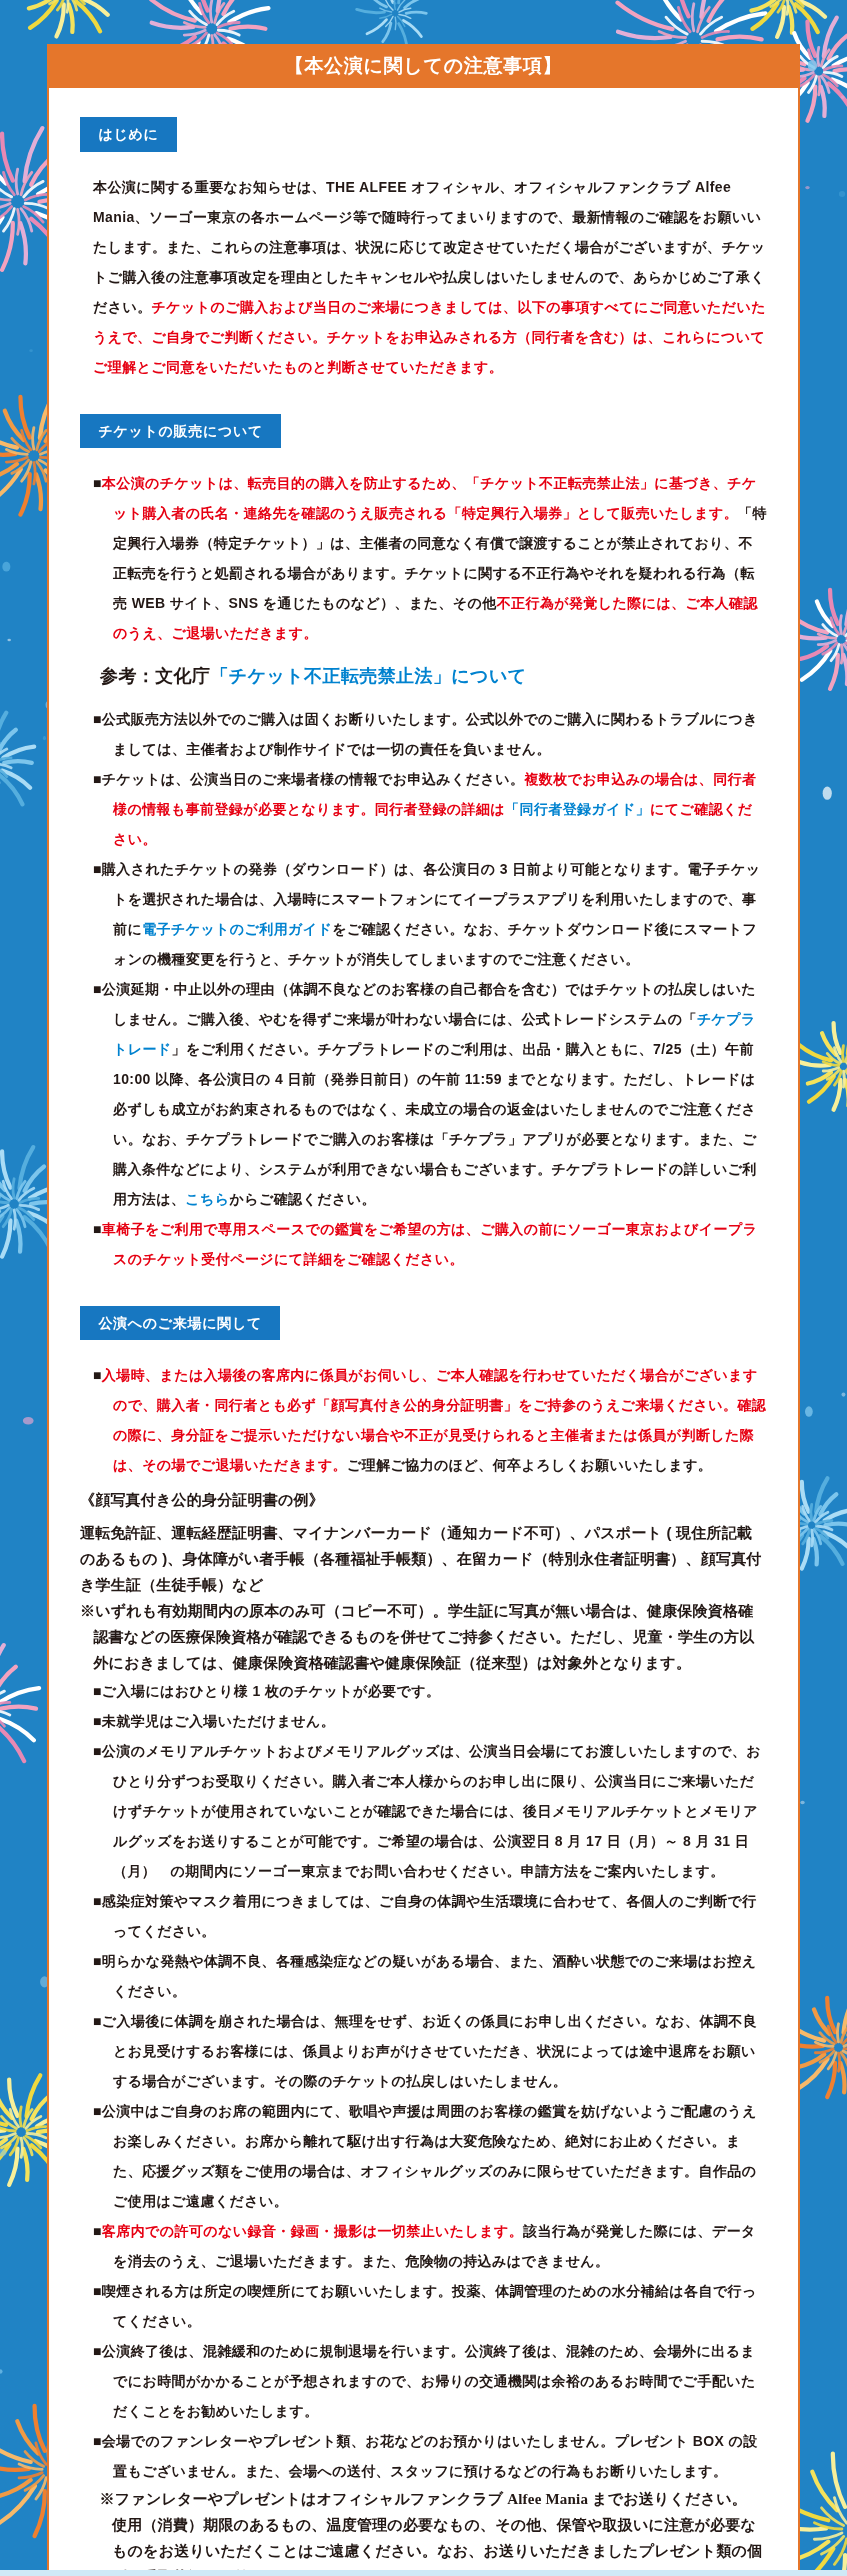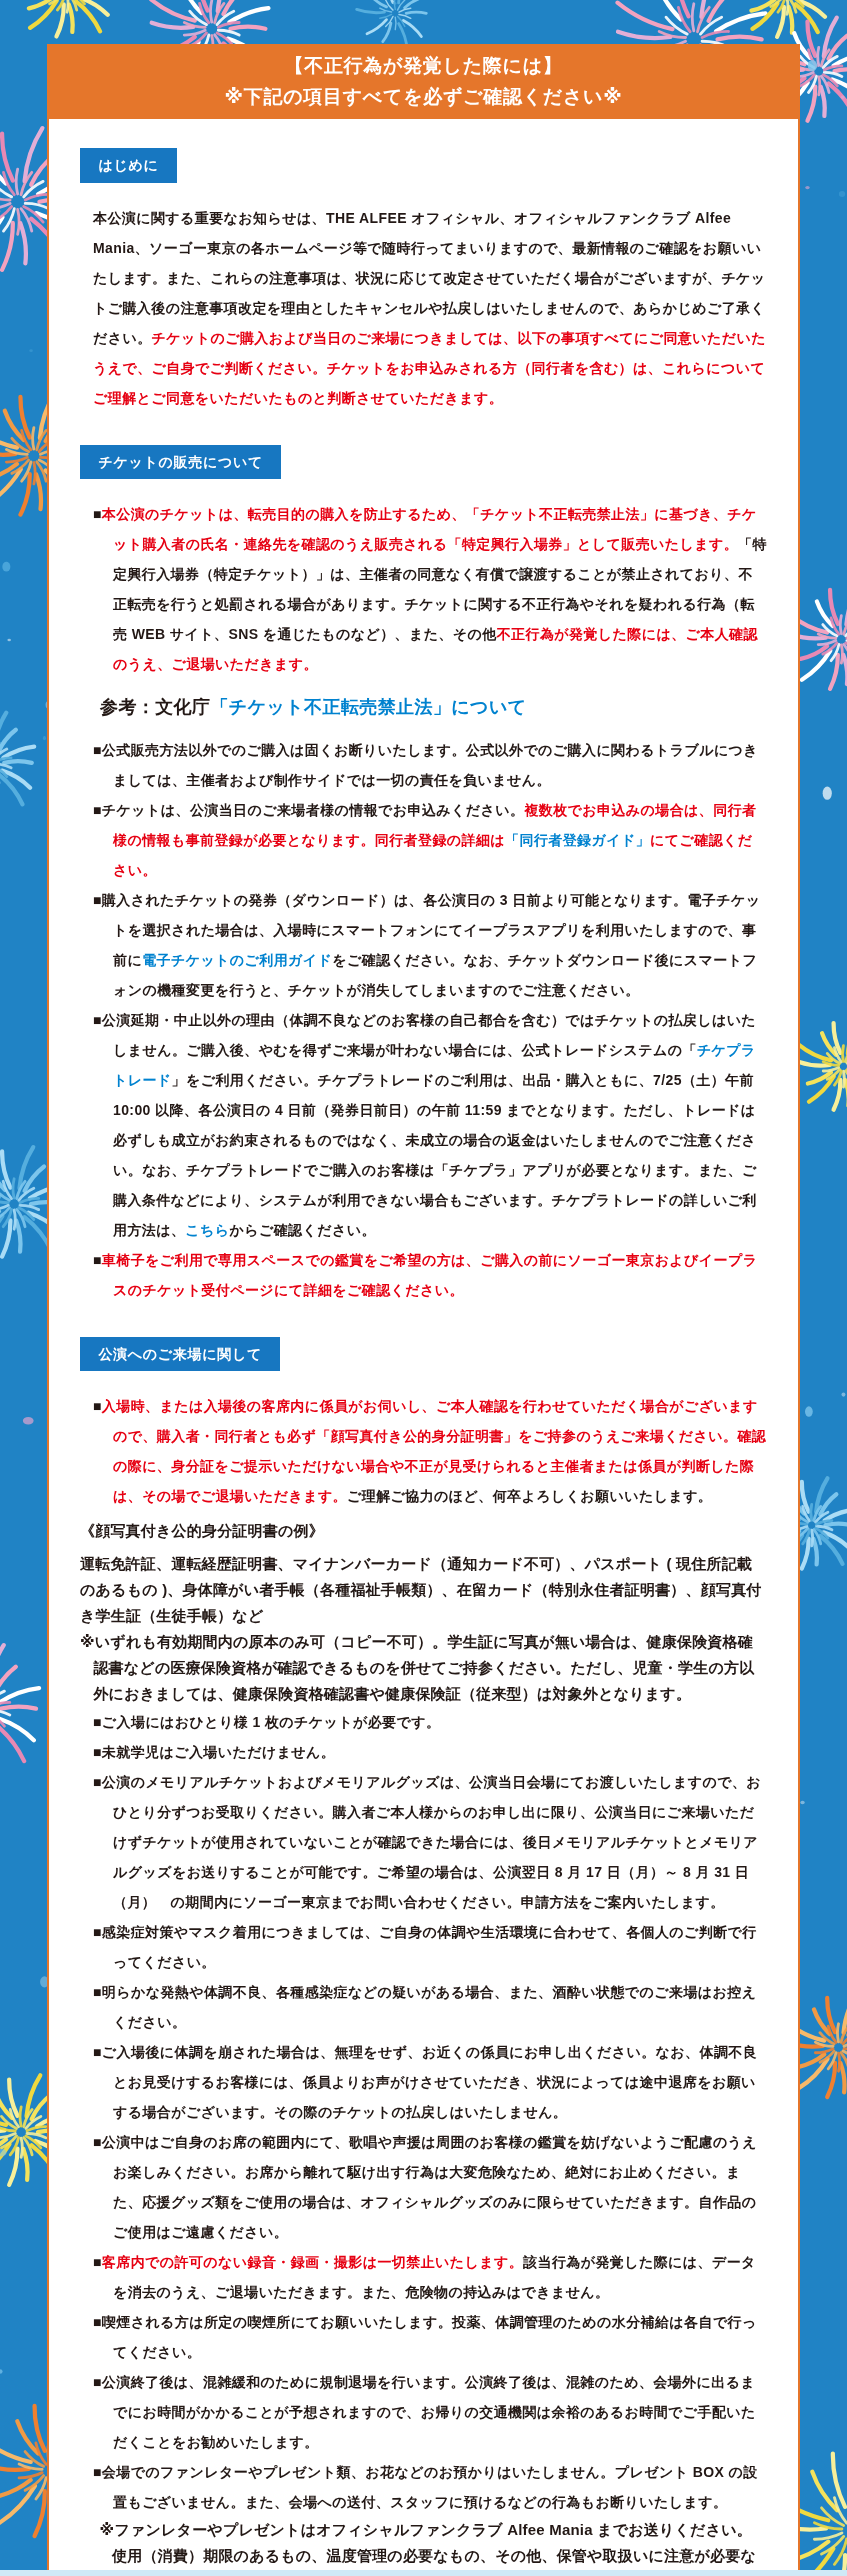--- a/index.html
+++ b/index.html
@@ -30,21 +30,21 @@
     font-size:14px;line-height:1;padding:10px 18.4px 10.6px;
     margin:32px 0 20px;letter-spacing:0.7px;
   }
   .badge.first{margin-top:5.6px;}
   .para,.item{font-size:14px;line-height:30px;letter-spacing:0.4px;margin-left:13px;}
   .item{padding-left:20px;text-indent:-20px;}
   .bullet{color:var(--ink);}
   .ref{font-size:18px;line-height:30px;letter-spacing:0.4px;margin:12.7px 0 12.7px 20px;}
   .note{font-size:15px;line-height:26px;letter-spacing:0.2px;}
   .note.gap{margin-top:7px;}
-  .note.hang{padding-left:13.4px;text-indent:-13.4px;}
+  .note.hang{padding-left:13.4px;text-indent:-13.4px;font-family:Liberation Serif, serif;}
   .note.ind1{padding-left:20px;}
   .note.hang.ind1{padding-left:33px;text-indent:-13.4px;}
   .note.ind2{padding-left:32px;}
   .run-k{color:var(--ink);}
   .run-r{color:var(--red);}
   a.run-b{color:var(--link);text-decoration:none;cursor:pointer;}
   .bottom-strip{position:absolute;left:0;bottom:0;width:847px;height:6.4px;background:var(--strip);}
 </style>
 </head>
 <body>
@@ -739,20 +739,19 @@
     <ellipse cx="104" cy="394" rx="6.3" ry="7.9" fill="#7fc7ed" opacity="0.69"></ellipse>
     <ellipse cx="1128" cy="215" rx="3.5" ry="2.9" fill="#bfe3f5" opacity="0.56"></ellipse>
     <ellipse cx="242" cy="118" rx="2.9" ry="3.2" fill="#d9a3cf" opacity="0.48"></ellipse>
     <ellipse cx="619" cy="2294" rx="2.8" ry="4.0" fill="#7fc7ed" opacity="0.76"></ellipse>
     <ellipse cx="1126" cy="2522" rx="2.9" ry="2.9" fill="#bfe3f5" opacity="0.54"></ellipse>
     <ellipse cx="179" cy="1479" rx="6.7" ry="8.2" fill="#7fc7ed" opacity="0.81"></ellipse>
   </svg>
 
 <div class="content">
   <div class="banner">
-    <div>【不正行為が発覚した際には】</div>
-    <div>※下記の項目すべてを必ずご確認ください※</div>
+    <div>【本公演に関しての注意事項】</div>
   </div>
   <div class="card"><div class="badge first">はじめに</div><br><div class="para"><span class="run-k">本公演に関する重要なお知らせは、THE ALFEE オフィシャル、オフィシャルファンクラブ Alfee Mania、ソーゴー東京の各ホームページ等で随時行ってまいりますので、最新情報のご確認をお願いいたします。また、これらの注意事項は、状況に応じて改定させていただく場合がございますが、チケットご購入後の注意事項改定を理由としたキャンセルや払戻しはいたしませんので、あらかじめご了承ください。</span><span class="run-r">チケットのご購入および当日のご来場につきましては、以下の事項すべてにご同意いただいたうえで、ご自身でご判断ください。チケットをお申込みされる方（同行者を含む）は、これらについてご理解とご同意をいただいたものと判断させていただきます。</span></div><div class="badge">チケットの販売について</div><br><div class="item"><span class="bullet">■</span><span class="run-r">本公演のチケットは、転売目的の購入を防止するため、「チケット不正転売禁止法」に基づき、チケット購入者の氏名・連絡先を確認のうえ販売される「特定興行入場券」として販売いたします。</span><span class="run-k">「特定興行入場券（特定チケット）」は、主催者の同意なく有償で譲渡することが禁止されており、不正転売を行うと処罰される場合があります。チケットに関する不正行為やそれを疑われる行為（転売 WEB サイト、SNS を通じたものなど）、また、その他</span><span class="run-r">不正行為が発覚した際には、ご本人確認のうえ、ご退場いただきます。</span></div><div class="ref"><span class="run-k">参考：文化庁</span><a class="run-b">「チケット不正転売禁止法」について</a></div><div class="item"><span class="bullet">■</span><span class="run-k">公式販売方法以外でのご購入は固くお断りいたします。公式以外でのご購入に関わるトラブルにつきましては、主催者および制作サイドでは一切の責任を負いません。</span></div><div class="item"><span class="bullet">■</span><span class="run-k">チケットは、公演当日のご来場者様の情報でお申込みください。</span><span class="run-r">複数枚でお申込みの場合は、同行者様の情報も事前登録が必要となります。同行者登録の詳細は</span><a class="run-b">「同行者登録ガイド」</a><span class="run-r">にてご確認ください。</span></div><div class="item"><span class="bullet">■</span><span class="run-k">購入されたチケットの発券（ダウンロード）は、各公演日の 3 日前より可能となります。電子チケットを選択された場合は、入場時にスマートフォンにてイープラスアプリを利用いたしますので、事前に</span><a class="run-b">電子チケットのご利用ガイド</a><span class="run-k">をご確認ください。なお、チケットダウンロード後にスマートフォンの機種変更を行うと、チケットが消失してしまいますのでご注意ください。</span></div><div class="item"><span class="bullet">■</span><span class="run-k">公演延期・中止以外の理由（体調不良などのお客様の自己都合を含む）ではチケットの払戻しはいたしません。ご購入後、やむを得ずご来場が叶わない場合には、公式トレードシステムの「</span><a class="run-b">チケプラトレード</a><span class="run-k">」をご利用ください。チケプラトレードのご利用は、出品・購入ともに、7/25（土）午前 10:00 以降、各公演日の 4 日前（発券日前日）の午前 11:59 までとなります。ただし、トレードは必ずしも成立がお約束されるものではなく、未成立の場合の返金はいたしませんのでご注意ください。なお、チケプラトレードでご購入のお客様は「チケプラ」アプリが必要となります。また、ご購入条件などにより、システムが利用できない場合もございます。チケプラトレードの詳しいご利用方法は、</span><a class="run-b">こちら</a><span class="run-k">からご確認ください。</span></div><div class="item"><span class="bullet">■</span><span class="run-r">車椅子をご利用で専用スペースでの鑑賞をご希望の方は、ご購入の前にソーゴー東京およびイープラスのチケット受付ページにて詳細をご確認ください。</span></div><div class="badge">公演へのご来場に関して</div><br><div class="item"><span class="bullet">■</span><span class="run-r">入場時、または入場後の客席内に係員がお伺いし、ご本人確認を行わせていただく場合がございますので、購入者・同行者とも必ず「顔写真付き公的身分証明書」をご持参のうえご来場ください。確認の際に、身分証をご提示いただけない場合や不正が見受けられると主催者または係員が判断した際は、その場でご退場いただきます。</span><span class="run-k">ご理解ご協力のほど、何卒よろしくお願いいたします。</span></div><div class="note gap"><span class="run-k">《顔写真付き公的身分証明書の例》</span></div><div class="note gap"><span class="run-k">運転免許証、運転経歴証明書、マイナンバーカード（通知カード不可）、パスポート ( 現住所記載のあるもの )、身体障がい者手帳（各種福祉手帳類）、在留カード（特別永住者証明書）、顔写真付き学生証（生徒手帳）など</span></div><div class="note hang"><span class="run-k">※いずれも有効期間内の原本のみ可（コピー不可）。学生証に写真が無い場合は、健康保険資格確認書などの医療保険資格が確認できるものを併せてご持参ください。ただし、児童・学生の方以外におきましては、健康保険資格確認書や健康保険証（従来型）は対象外となります。</span></div><div class="item"><span class="bullet">■</span><span class="run-k">ご入場にはおひとり様 1 枚のチケットが必要です。</span></div><div class="item"><span class="bullet">■</span><span class="run-k">未就学児はご入場いただけません。</span></div><div class="item"><span class="bullet">■</span><span class="run-k">公演のメモリアルチケットおよびメモリアルグッズは、公演当日会場にてお渡しいたしますので、おひとり分ずつお受取りください。購入者ご本人様からのお申し出に限り、公演当日にご来場いただけずチケットが使用されていないことが確認できた場合には、後日メモリアルチケットとメモリアルグッズをお送りすることが可能です。ご希望の場合は、公演翌日 8 月 17 日（月）～ 8 月 31 日（月）　の期間内にソーゴー東京までお問い合わせください。申請方法をご案内いたします。</span></div><div class="item"><span class="bullet">■</span><span class="run-k">感染症対策やマスク着用につきましては、ご自身の体調や生活環境に合わせて、各個人のご判断で行ってください。</span></div><div class="item"><span class="bullet">■</span><span class="run-k">明らかな発熱や体調不良、各種感染症などの疑いがある場合、また、酒酔い状態でのご来場はお控えください。</span></div><div class="item"><span class="bullet">■</span><span class="run-k">ご入場後に体調を崩された場合は、無理をせず、お近くの係員にお申し出ください。なお、体調不良とお見受けするお客様には、係員よりお声がけさせていただき、状況によっては途中退席をお願いする場合がございます。その際のチケットの払戻しはいたしません。</span></div><div class="item"><span class="bullet">■</span><span class="run-k">公演中はご自身のお席の範囲内にて、歌唱や声援は周囲のお客様の鑑賞を妨げないようご配慮のうえお楽しみください。お席から離れて駆け出す行為は大変危険なため、絶対にお止めください。また、応援グッズ類をご使用の場合は、オフィシャルグッズのみに限らせていただきます。自作品のご使用はご遠慮ください。</span></div><div class="item"><span class="bullet">■</span><span class="run-r">客席内での許可のない録音・録画・撮影は一切禁止いたします。</span><span class="run-k">該当行為が発覚した際には、データを消去のうえ、ご退場いただきます。また、危険物の持込みはできません。</span></div><div class="item"><span class="bullet">■</span><span class="run-k">喫煙される方は所定の喫煙所にてお願いいたします。投薬、体調管理のための水分補給は各自で行ってください。</span></div><div class="item"><span class="bullet">■</span><span class="run-k">公演終了後は、混雑緩和のために規制退場を行います。公演終了後は、混雑のため、会場外に出るまでにお時間がかかることが予想されますので、お帰りの交通機関は余裕のあるお時間でご手配いただくことをお勧めいたします。</span></div><div class="item"><span class="bullet">■</span><span class="run-k">会場でのファンレターやプレゼント類、お花などのお預かりはいたしません。プレゼント BOX の設置もございません。また、会場への送付、スタッフに預けるなどの行為もお断りいたします。</span></div><div class="note hang ind1"><span class="run-k">※ファンレターやプレゼントはオフィシャルファンクラブ Alfee Mania までお送りください。</span></div><div class="note ind2"><span class="run-k">使用（消費）期限のあるもの、温度管理の必要なもの、その他、保管や取扱いに注意が必要なものをお送りいただくことはご遠慮ください。なお、お送りいただきましたプレゼント類の個別の受取状況はお答えしておりません。</span></div></div>
 </div>
 
 <div class="bottom-strip"></div>
 
 
 </body></html>

